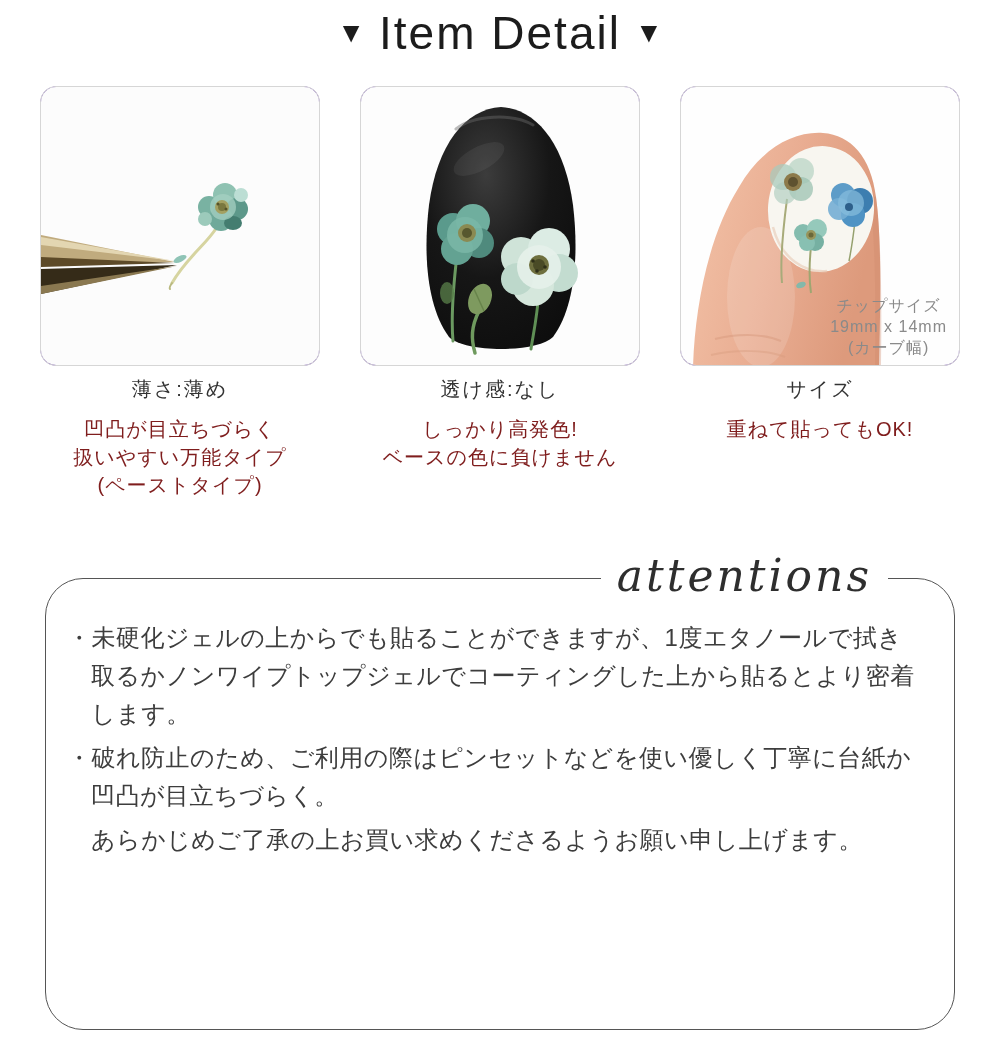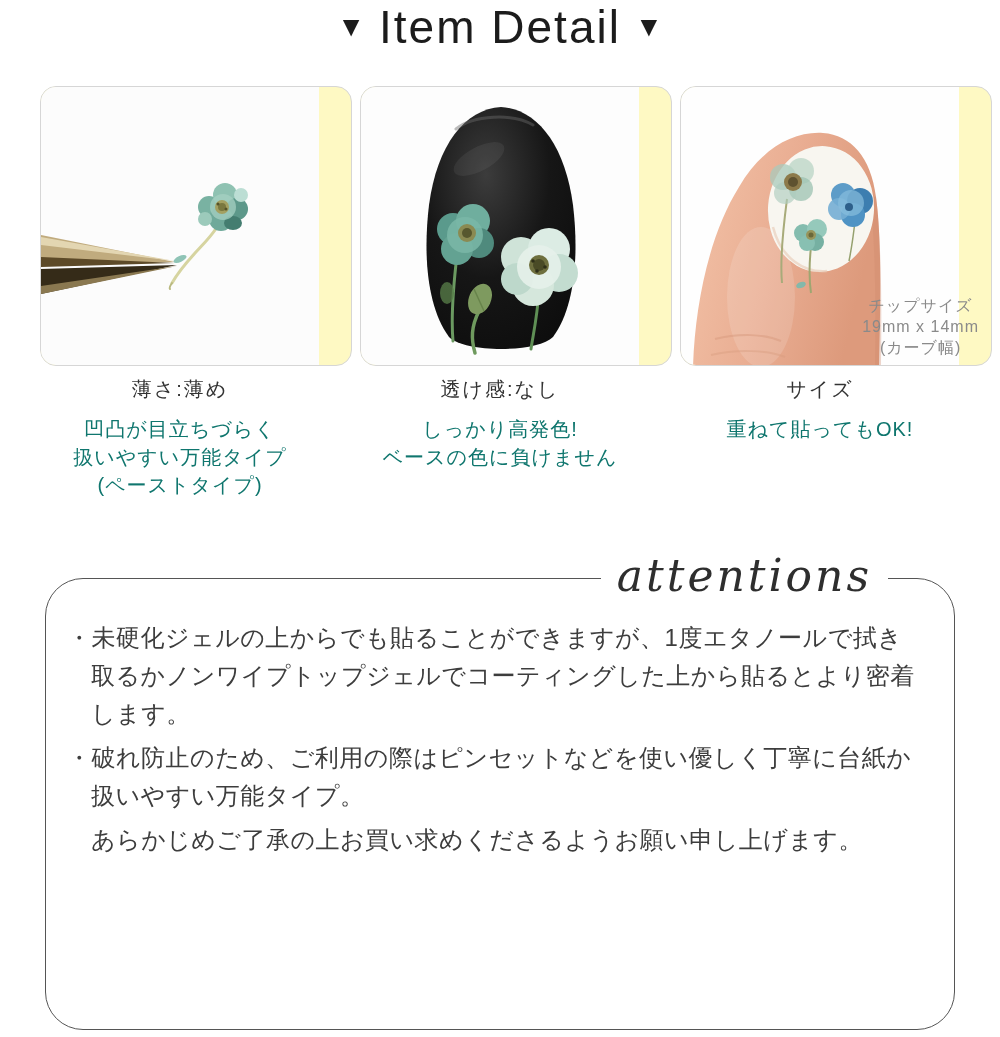--- a/index.html
+++ b/index.html
@@ -4,46 +4,46 @@
 <style>
   * { margin:0; padding:0; box-sizing:border-box; }
   html,body { background:#ffffff; }
   body {
     width:1000px; height:1037px; position:relative; overflow:hidden;
     font-family:"Liberation Sans", sans-serif; color:#3d3d3d;
   }
 
   
   .page-title {
-    text-align:center;
+    padding-top:6px; text-align:center;
     font-size:46px; font-weight:300; letter-spacing:2px; color:#1c1c1c;
     height:86px;
   }
   .page-title .tri { font-size:28px; vertical-align:7px; letter-spacing:0; }
   .page-title .tri.left  { margin-right:14px; }
   .page-title .tri.right { margin-left:14px; }
 
   
   .features { display:flex; gap:40px; padding:0 40px; }
   .feature  { width:280px; text-align:center; }
   .photo {
-    width:312px; height:280px; border:1px solid #d6d6d6; border-radius:16px;
-    overflow:hidden; position:relative; background:#fef9c3;
+    width:280px; height:280px; border:1px solid #d6d6d6; border-radius:16px;
+    overflow:hidden; position:relative; background:#4c1d95;
   }
   .photo svg { display:block; }
   .chip-note {
     position:absolute; right:12px; bottom:7px;
     color:#8a8a8a; font-size:16px; line-height:21px; text-align:center;
     letter-spacing:1px; white-space:nowrap;
   }
   .feature-heading {
     margin-top:10px; font-size:20px; font-weight:400; letter-spacing:2px; color:#333333;
   }
   .feature-sub {
-    margin-top:12px; font-size:20px; line-height:28px; letter-spacing:1px; color:#0f766e;
+    margin-top:12px; font-size:20px; line-height:28px; letter-spacing:1px; color:#7f1d1d;
   }
 
   
   .attentions {
     position:absolute; left:45px; top:578px; width:910px; height:452px;
     border:1px solid #555555; border-radius:38px;
   }
   .attentions-label {
     position:absolute; top:-33px; right:66px;
     background:#ffffff; padding:0 16px;
@@ -226,19 +226,19 @@
 <div class="attentions">
   <div class="attentions-label">attentions</div>
   <div class="notes">
     <div class="note">
       <div class="note-line">・未硬化ジェルの上からでも貼ることができますが、1度エタノールで拭き</div>
       <div class="note-line cont">取るかノンワイプトップジェルでコーティングした上から貼るとより密着</div>
       <div class="note-line cont">します。</div>
     </div>
     <div class="note">
       <div class="note-line">・破れ防止のため、ご利用の際はピンセットなどを使い優しく丁寧に台紙か</div>
-      <div class="note-line cont">扱いやすい万能タイプ。</div>
+      <div class="note-line cont">凹凸が目立ちづらく。</div>
     </div>
     <div class="note">
       <div class="note-line cont">あらかじめご了承の上お買い求めくださるようお願い申し上げます。</div>
     </div>
   </div>
 </div>
 
 </body></html>

